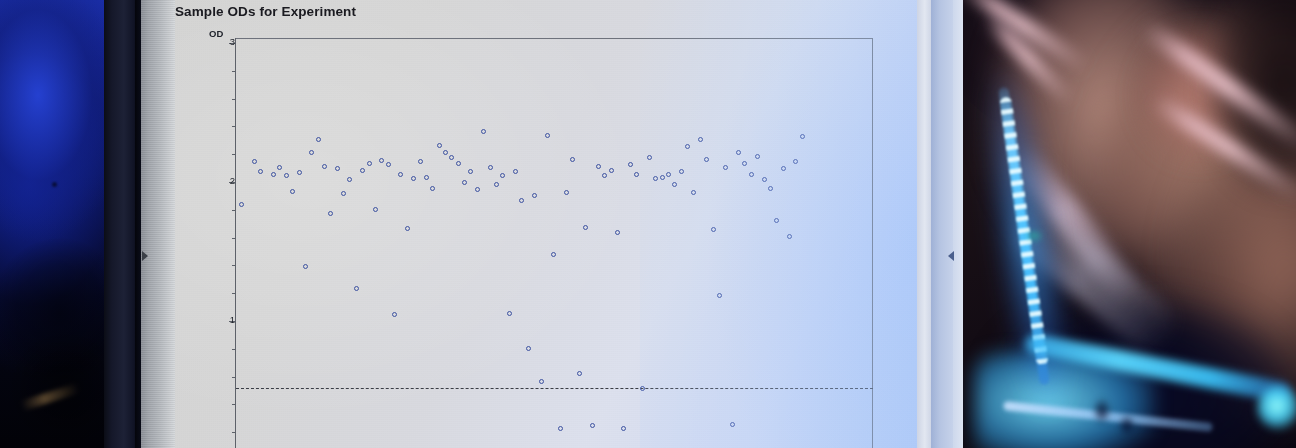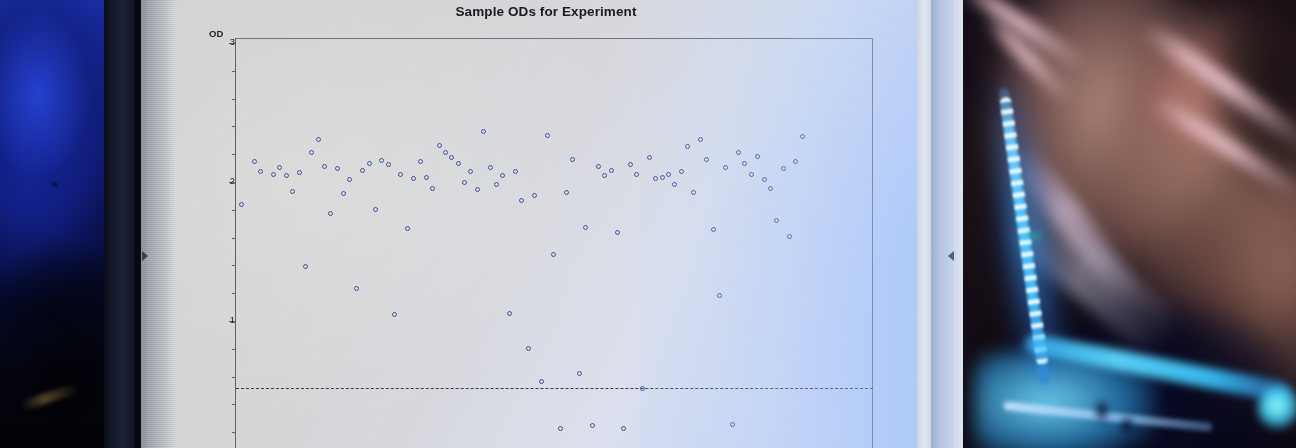--- a/index.html
+++ b/index.html
@@ -157,21 +157,21 @@
     background:radial-gradient(ellipse at 40% 45%, rgba(120,230,255,.9) 0%, rgba(50,175,250,.55) 52%, rgba(20,80,200,0) 82%);
     filter:blur(9px);
   }
   .b-speck1 { left:130px; top:398px; width:18px; height:26px; background:radial-gradient(ellipse at 50% 50%, rgba(6,10,40,.9) 0%, rgba(6,10,40,0) 75%); filter:blur(3px); }
   .b-speck2 { left:156px; top:414px; width:16px; height:22px; background:radial-gradient(ellipse at 50% 50%, rgba(6,10,40,.85) 0%, rgba(6,10,40,0) 75%); filter:blur(3px); }
   .teal-fleck { position:absolute; left:64px; top:232px; width:14px; height:8px; background:rgba(40,190,160,.55); filter:blur(3px); border-radius:50%; }
 
   
   #chart { position:absolute; left:175px; top:0; width:742px; height:448px; }
   .chart-title {
-    position:absolute; left:0; top:4px; width:742px; text-align:center;
+    position:absolute; left:0; top:4px; width:742px; 
     font-size:13.5px; font-weight:bold; color:#1a1a20; letter-spacing:.1px;
   }
   .ylabel {
     position:absolute; left:34px; top:28px;
     font-size:9.5px; font-weight:bold; color:#20242c;
   }
   .plot-frame {
     position:absolute; left:60px; top:38px; width:638px; height:412px;
     border:1px solid #6e727c; border-bottom:none;
     background:transparent;

